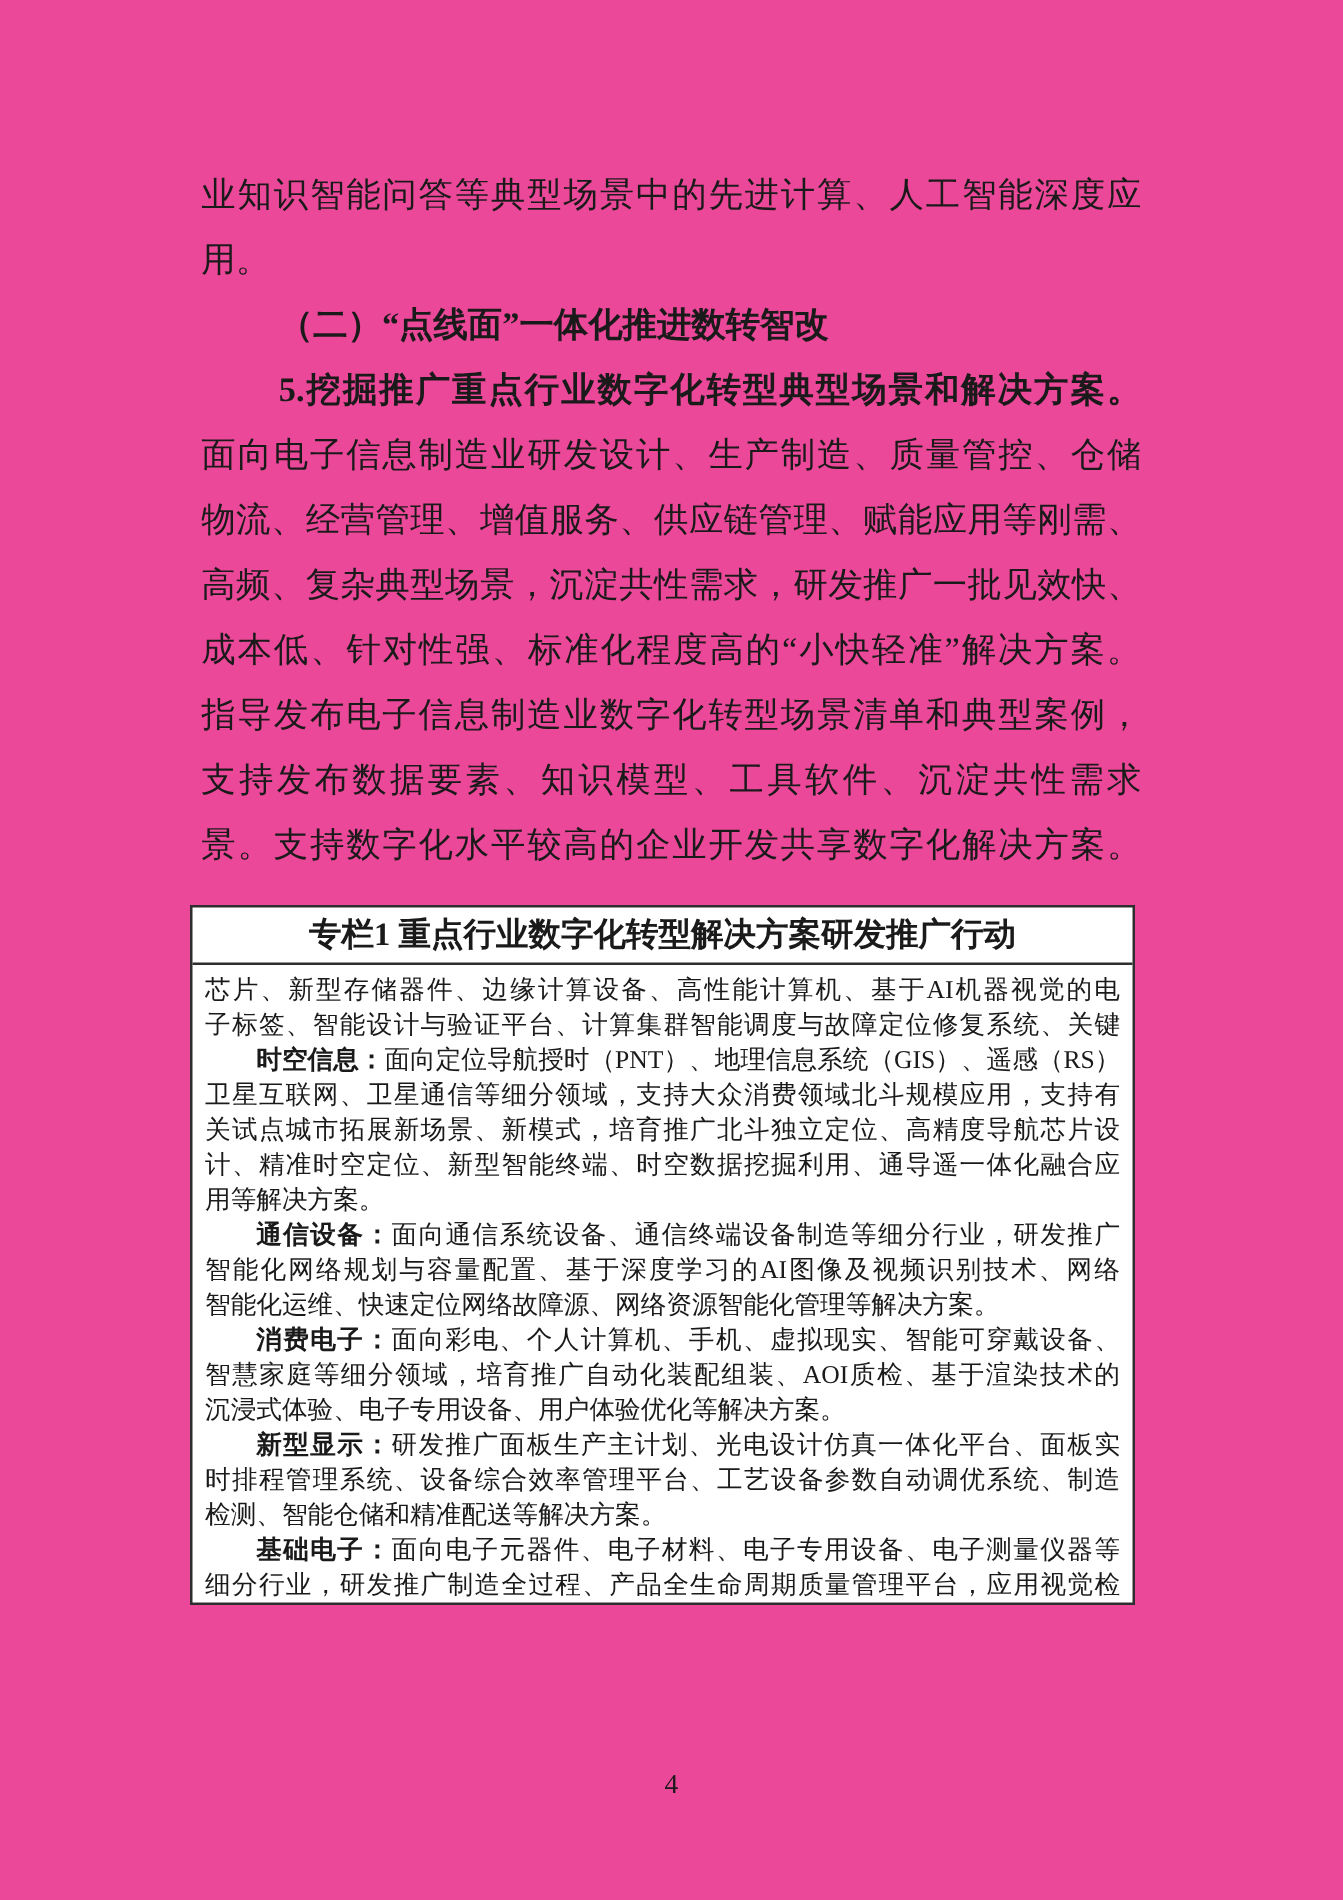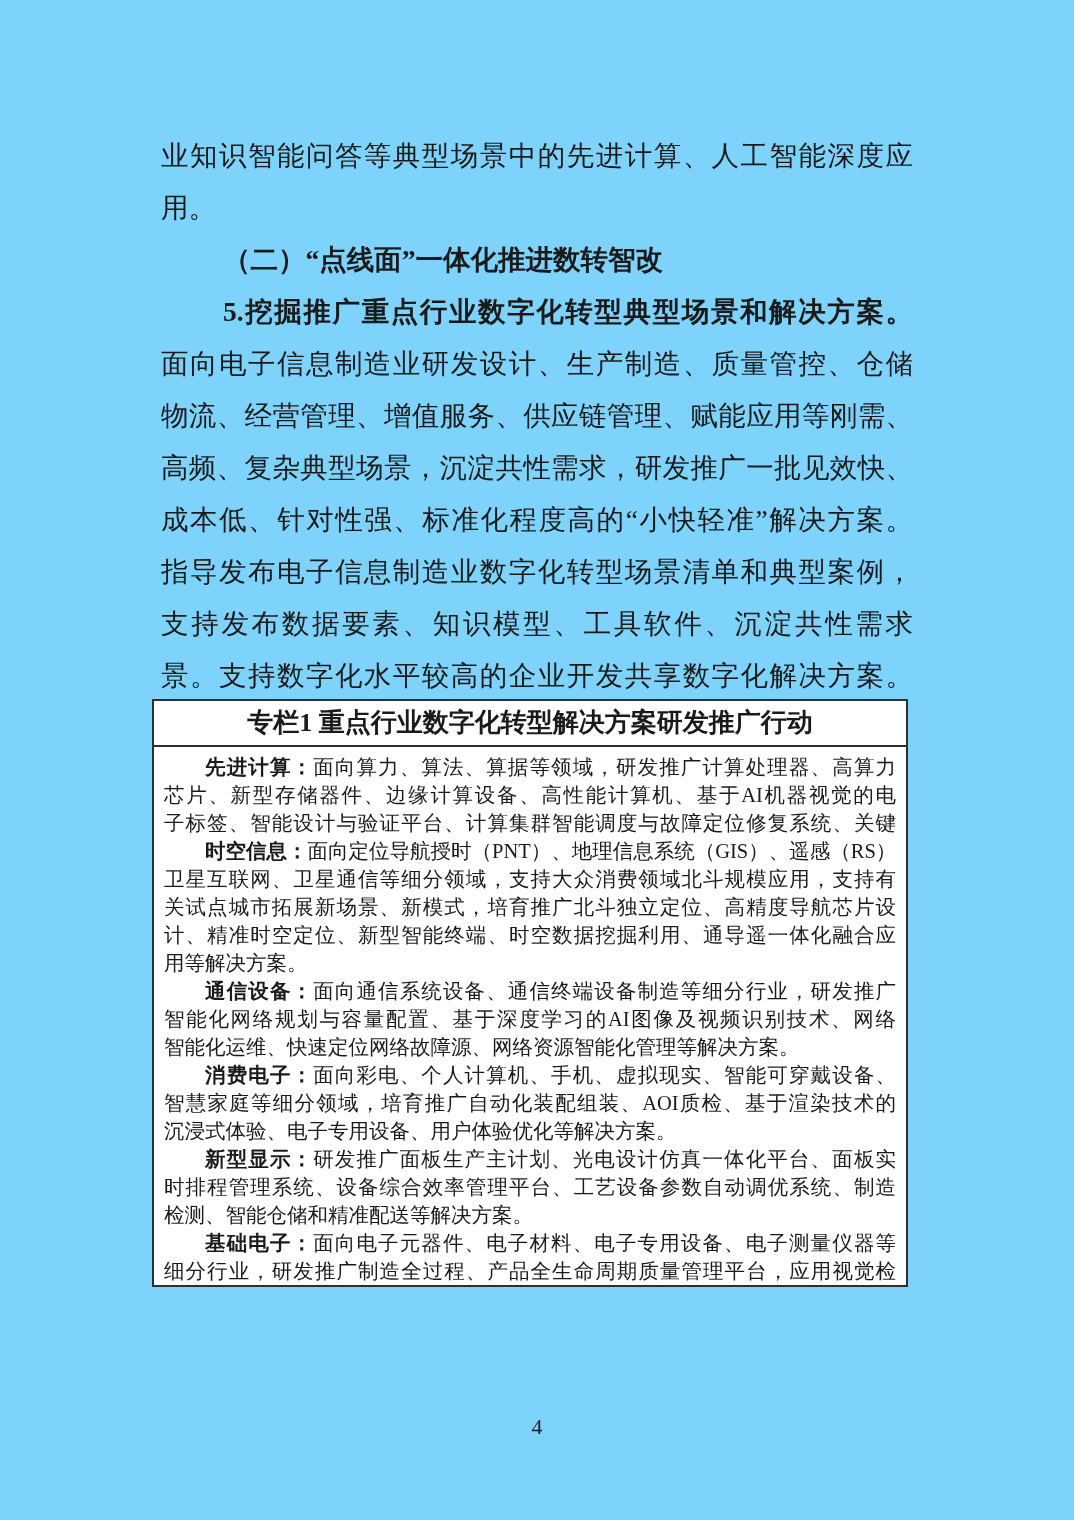--- a/index.html
+++ b/index.html
@@ -1,34 +1,34 @@
 <!DOCTYPE html>
 <html><head>
 <meta charset="utf-8">
 <style>
   html,body{margin:0;padding:0;background:#e8e8e8;}
   .page{
     position:relative;
     width:1074px;height:1520px;
     margin:0 auto;
-    background:#7dd3fc;
+    background:#ec4899;
     color:#1a1a1a;
     font-family:"Liberation Serif","DejaVu Serif",serif;
     overflow:hidden;
   }
   .main{position:absolute;left:161px;top:130px;width:752px;}
   .mline{
     height:52px;line-height:52px;font-size:27.5px;
     white-space:nowrap;overflow:hidden;
   }
   .just{text-align:justify;text-align-last:justify;}
   .indent{padding-left:62px;}
   .bold{font-weight:700;}
   .colbox{
-    position:absolute;left:152px;top:699px;width:752px;
+    position:absolute;left:152px;top:724px;width:752px;
     border:2px solid #2e2e2e;background:#ffffff;
   }
   .colbox-title{
     height:44px;line-height:44px;text-align:center;
     font-weight:700;font-size:26px;
     border-bottom:2px solid #2e2e2e;
     white-space:nowrap;overflow:hidden;
   }
   .colbox-body{padding:6px 10px 0 10px;}
   .bline{
@@ -62,21 +62,20 @@
     <div class="mline just">成本低、针对性强、标准化程度高的“小快轻准”解决方案。</div>
     <div class="mline just">指导发布电子信息制造业数字化转型场景清单和典型案例，</div>
     <div class="mline just">支持发布数据要素、知识模型、工具软件、沉淀共性需求</div>
     <div class="mline just">景。支持数字化水平较高的企业开发共享数字化解决方案。</div>
   </div>
 
   <div class="colbox">
     <div class="colbox-title">专栏1 重点行业数字化转型解决方案研发推广行动</div>
     <div class="colbox-body">
 
-      <div class="bline bindent bjust"><span class="blabel">先进计算：</span><span>面向算力、算法、算据等领域，研发推广计算处理器、高算力</span></div>
       <div class="bline bjust">芯片、新型存储器件、边缘计算设备、高性能计算机、基于AI机器视觉的电</div>
       <div class="bline bjust">子标签、智能设计与验证平台、计算集群智能调度与故障定位修复系统、关键</div>
 
       <div class="bline bindent bjust"><span class="blabel">时空信息：</span><span>面向定位导航授时（PNT）、地理信息系统（GIS）、遥感（RS）、</span></div>
       <div class="bline bjust">卫星互联网、卫星通信等细分领域，支持大众消费领域北斗规模应用，支持有</div>
       <div class="bline bjust">关试点城市拓展新场景、新模式，培育推广北斗独立定位、高精度导航芯片设</div>
       <div class="bline bjust">计、精准时空定位、新型智能终端、时空数据挖掘利用、通导遥一体化融合应</div>
       <div class="bline">用等解决方案。</div>
 
       <div class="bline bindent bjust"><span class="blabel">通信设备：</span><span>面向通信系统设备、通信终端设备制造等细分行业，研发推广</span></div>

